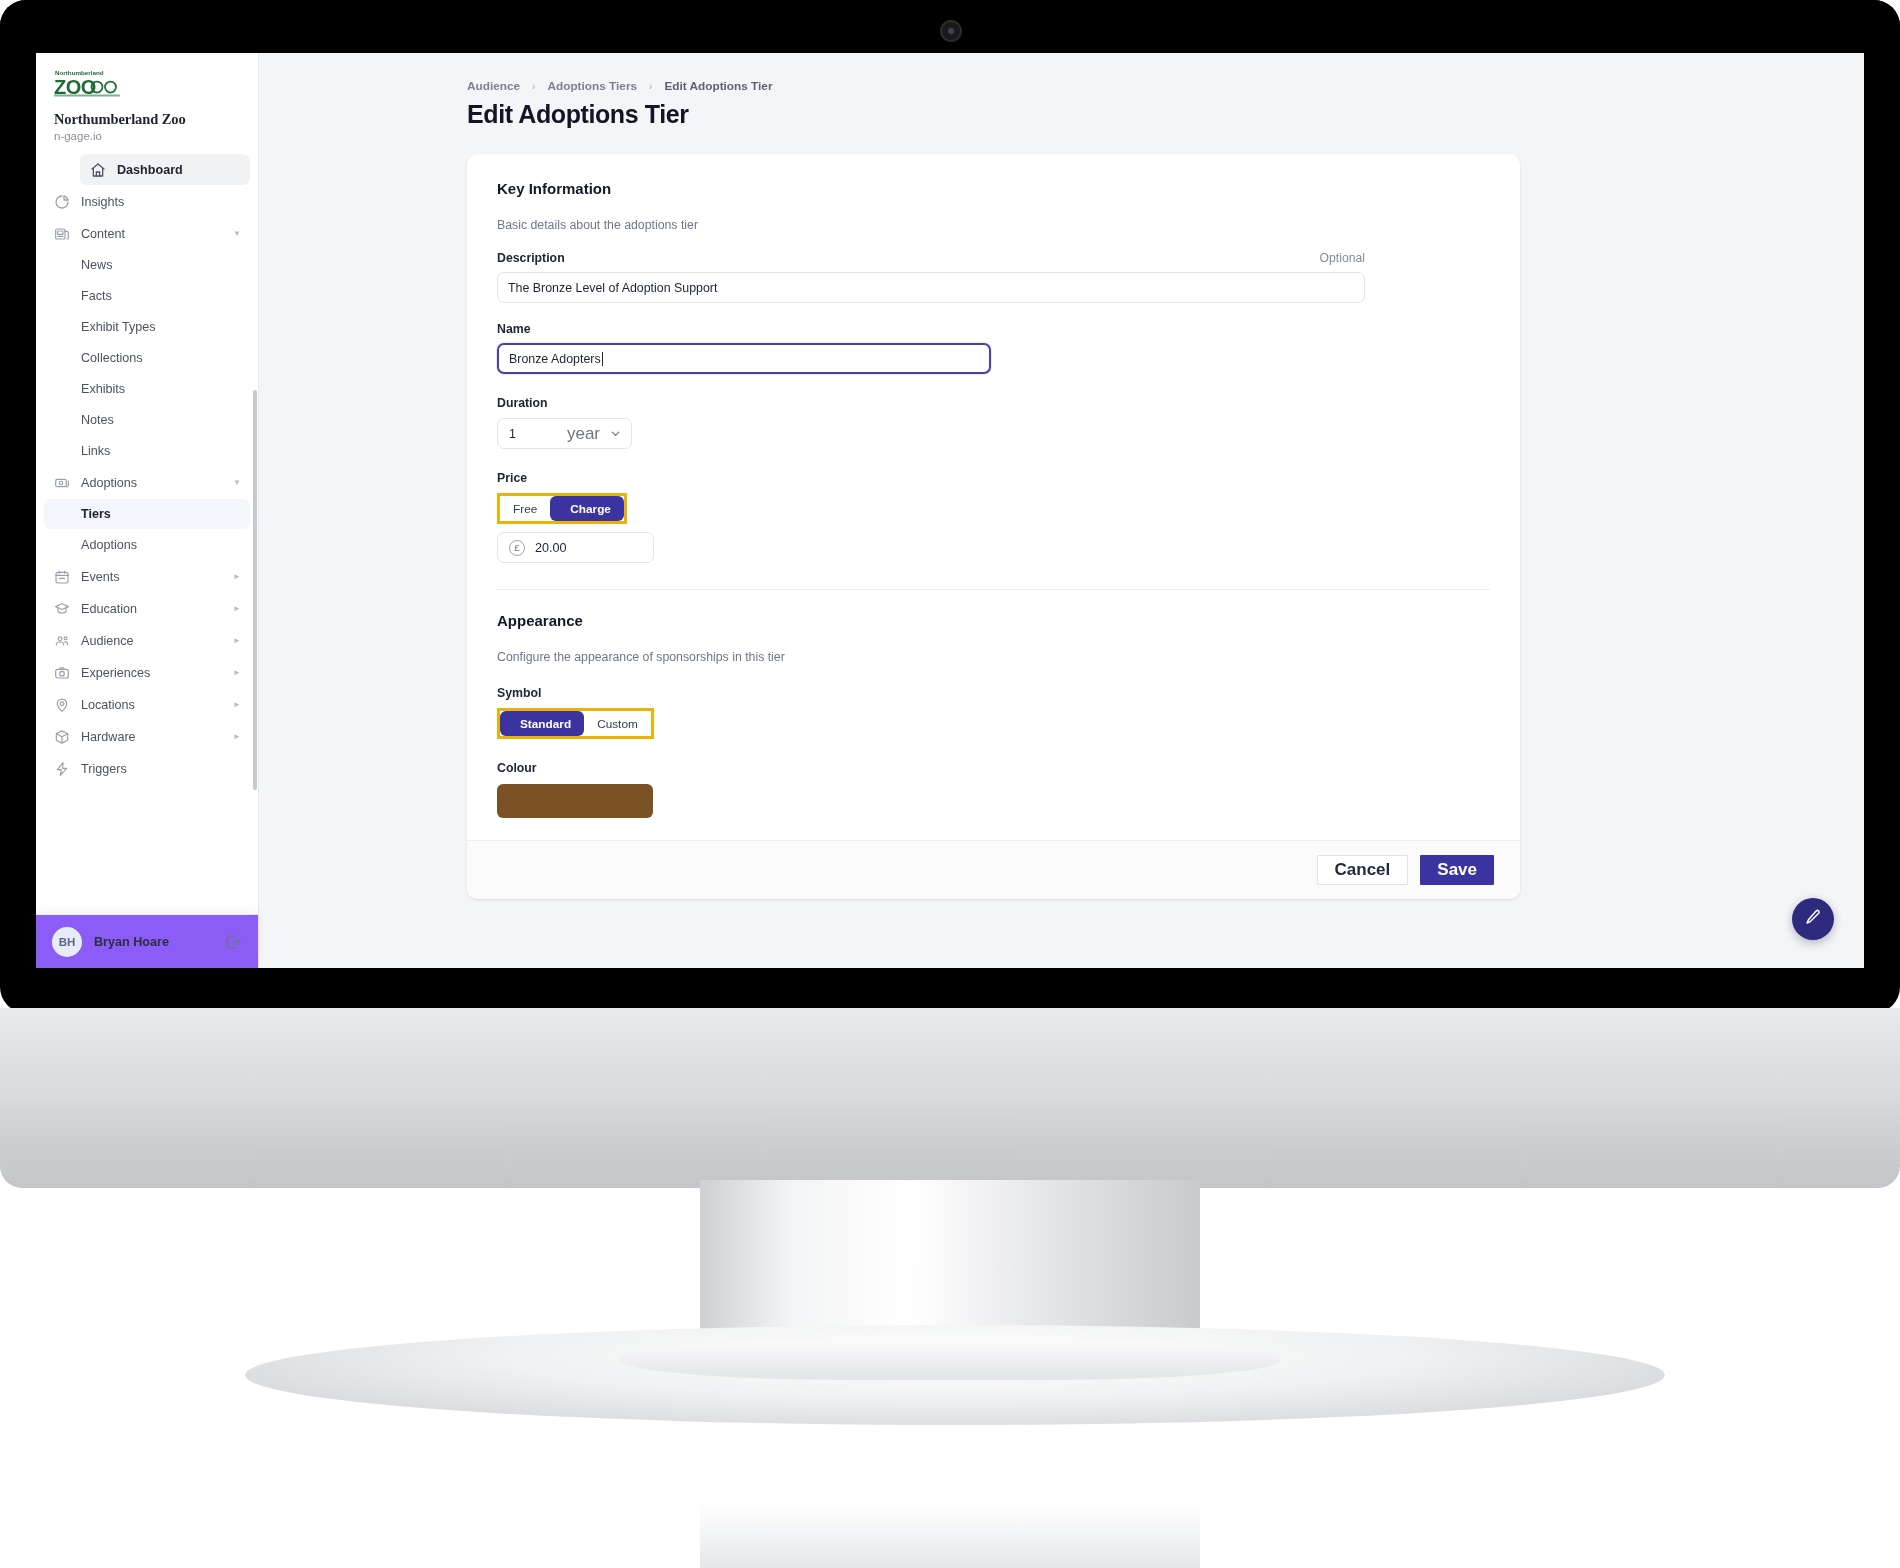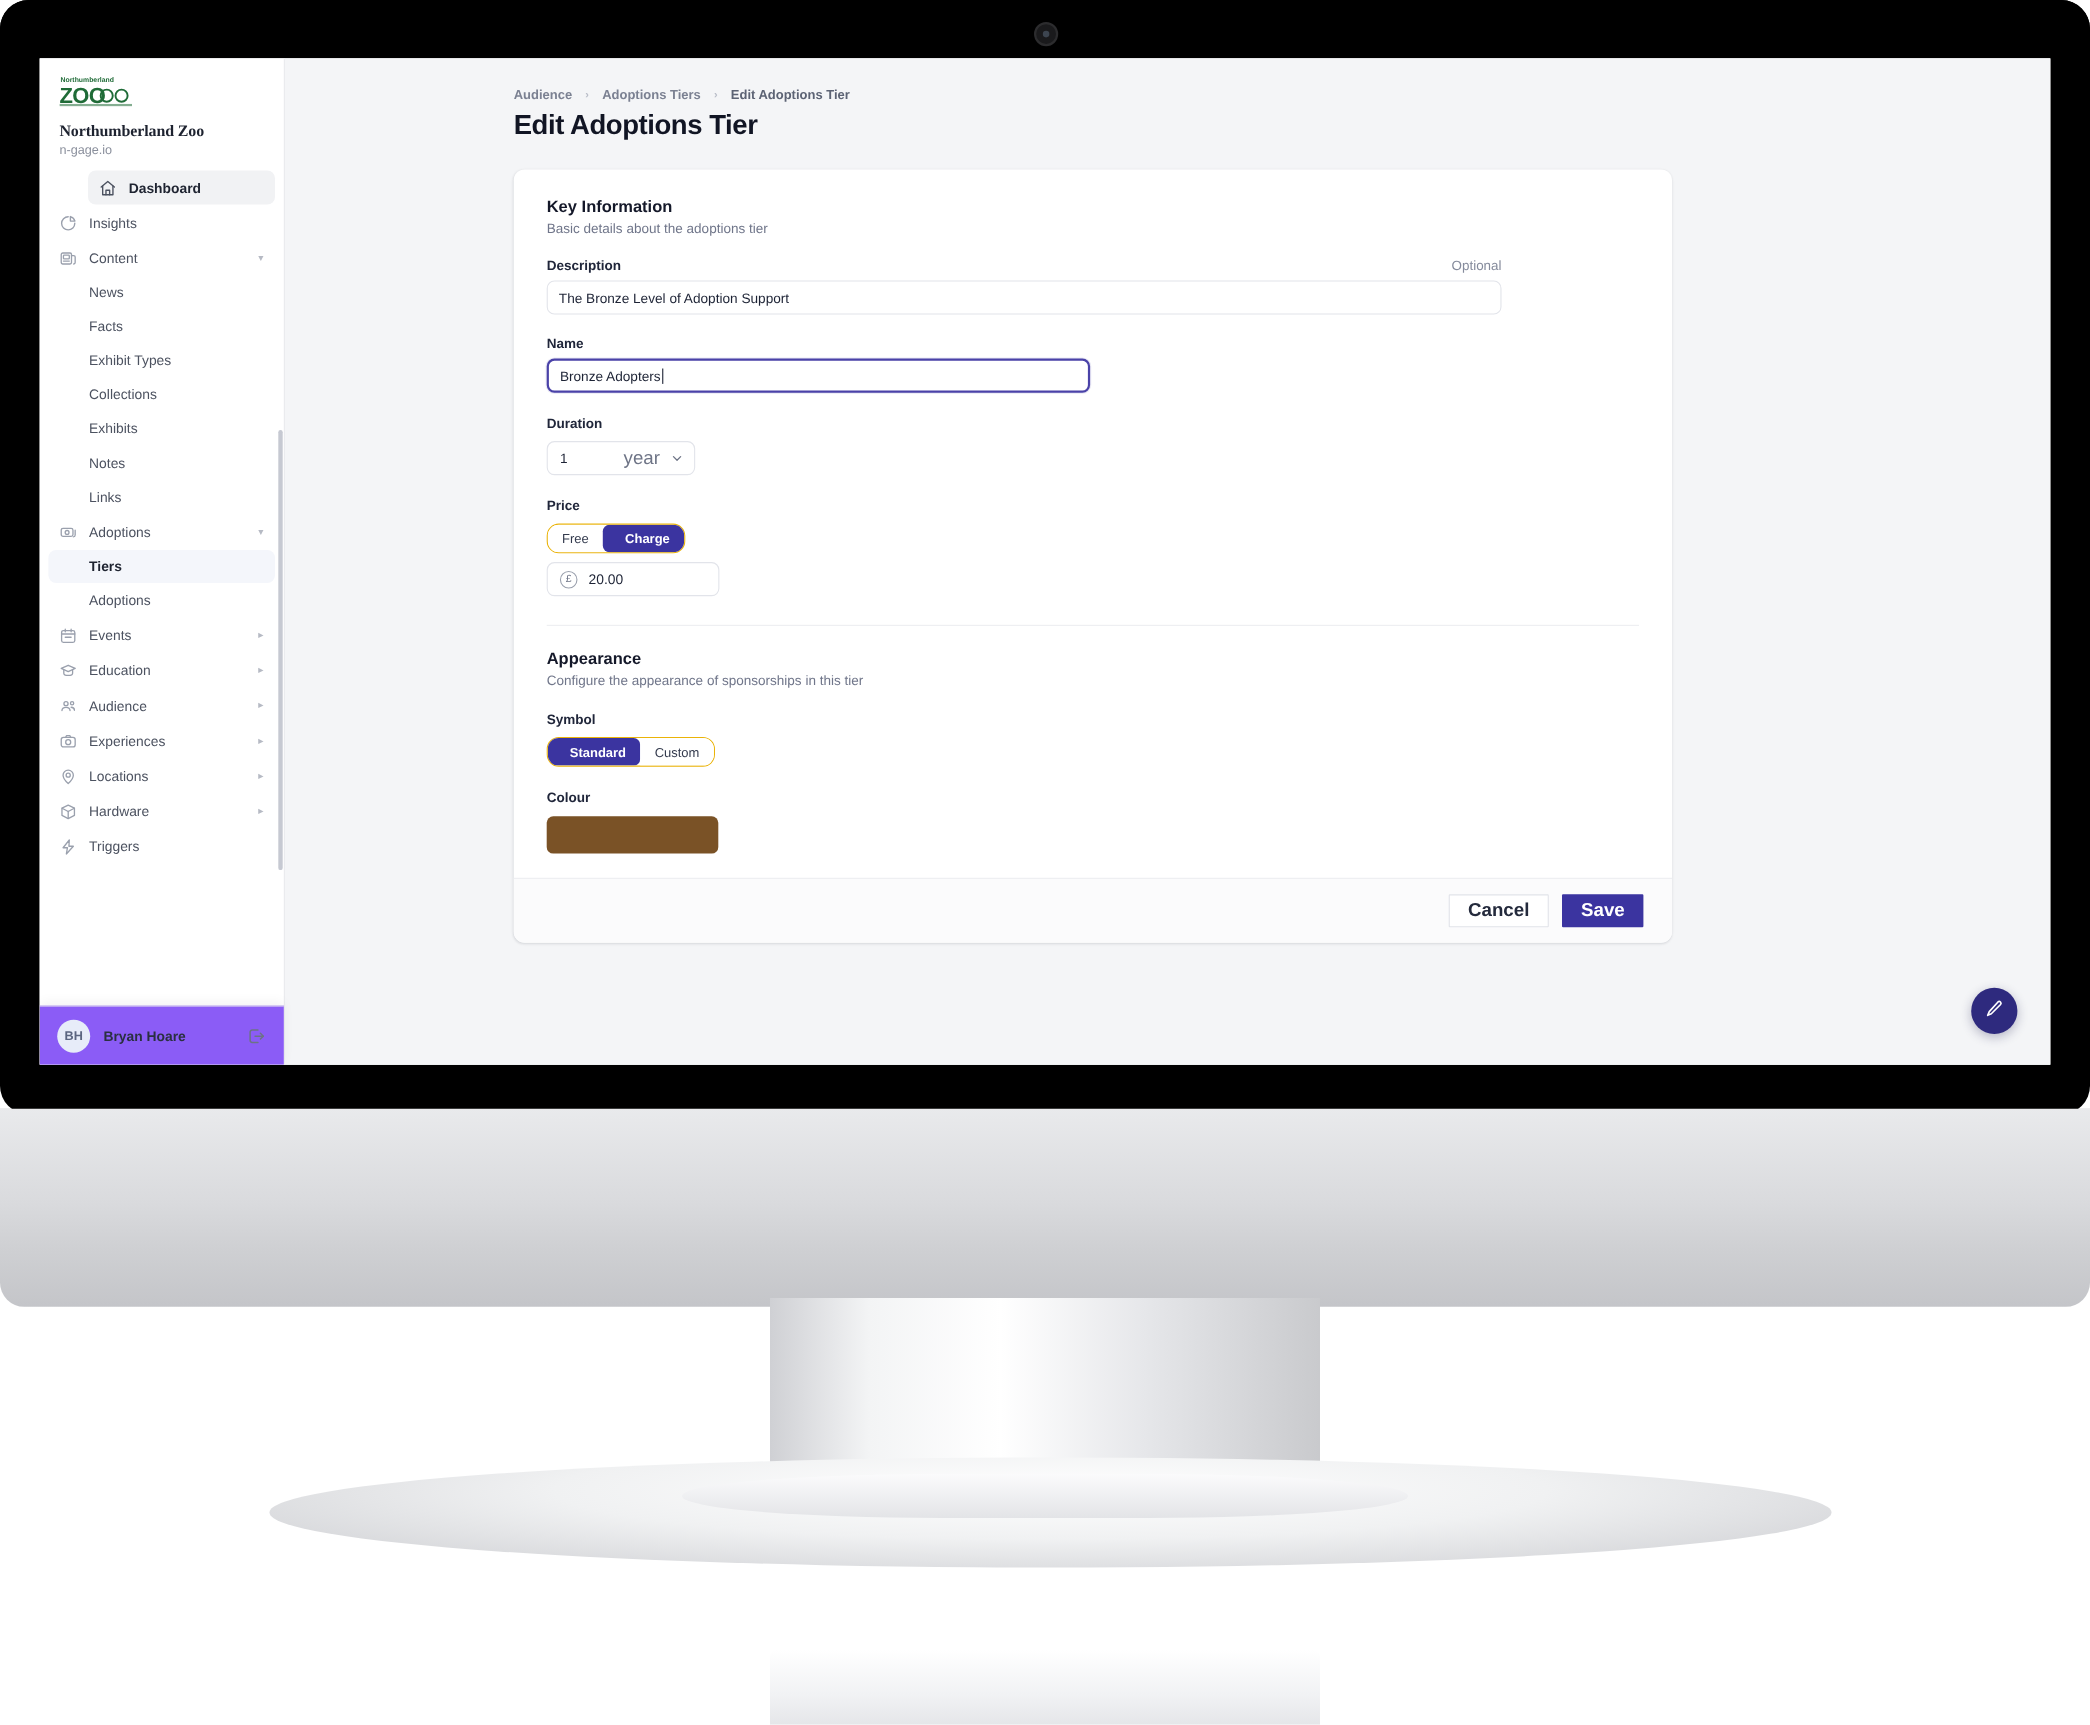--- a/index.html
+++ b/index.html
@@ -119,21 +119,21 @@
   .crumbs .c-last { color: #5c6374; }
   .page-title { font-size: 25px; font-weight: 800; color: #111524; margin-top: 7px; letter-spacing: -.4px; }
 
   .card {
     margin-top: 25px; width: 1053px; background: #ffffff; border-radius: 10px;
     box-shadow: 0 1px 2px rgba(16,24,40,.06), 0 1px 3px rgba(16,24,40,.07);
     overflow: hidden;
   }
   .card-pad { padding: 26px 30px 22px 30px; }
   .sec-title { font-size: 15px; font-weight: 700; color: #141829; }
-  .sec-sub { font-size: 12.3px; color: #70768a; margin-top: 4px; }
+  .sec-sub { font-size: 12.3px; color: #70768a; margin-top: 21px; }
 
   .field { margin-top: 19px; }
   .field-head { display: flex; align-items: baseline; }
   .f-label { font-size: 12.3px; font-weight: 700; color: #20263a; }
   .f-optional { margin-left: auto; font-size: 12.2px; color: #858b9c; font-weight: 400; }
 
   .input {
     margin-top: 7px; height: 31px; border: 1px solid #e2e4ea; border-radius: 7px;
     background: #fff; display: flex; align-items: center; padding: 0 10px;
     font-size: 12.4px; color: #1d2335;
@@ -144,21 +144,21 @@
   .caret-bar { display:inline-block; width:1px; height:14px; background:#1d2335; margin-left:1px; }
 
   .dur-row { margin-top: 7px; display: flex; }
   .dur-box {
     width: 135px; height: 31px; border: 1px solid #e2e4ea; border-radius: 7px; background: #fff;
     display: flex; align-items: center; padding: 0 9px 0 11px; font-size: 12.4px; color: #1d2335;
   }
   .dur-unit { margin-left: auto; color: #6e7486; font-size: 17px; }
   .dur-chev { margin-left: 9px; color: #6e7486; display: flex; }
 
-  .seg { margin-top: 7px; display: inline-flex; border: 1px solid #eab308; border-radius: 11px; overflow: hidden; background:#fff; }
+  .seg { margin-top: 7px; display: inline-flex; border: 3px solid #eab308; border-radius: 0; overflow: hidden; background:#fff; }
   .seg-btn { height: 25px; padding: 0 13px; display: flex; align-items: center; font-size: 11.8px; color: #333a4d; cursor: pointer; background:#fff; }
   .seg-btn.on { background: #3b34a0; color: #fff; font-weight: 600; border-radius: 6px; padding-left: 20px; }
 
   .price-box {
     margin-top: 8px; width: 157px; height: 31px; border: 1px solid #e2e4ea; border-radius: 7px;
     background: #fff; display: flex; align-items: center; gap: 10px; padding: 0 11px;
     font-size: 12.6px; color: #1d2335; font-weight: 500;
   }
   .cur { width: 16px; height: 16px; border-radius: 50%; border: 1.2px solid #9aa0ad; color: #6e7486;
     font-size: 9.5px; display: flex; align-items: center; justify-content: center; }

